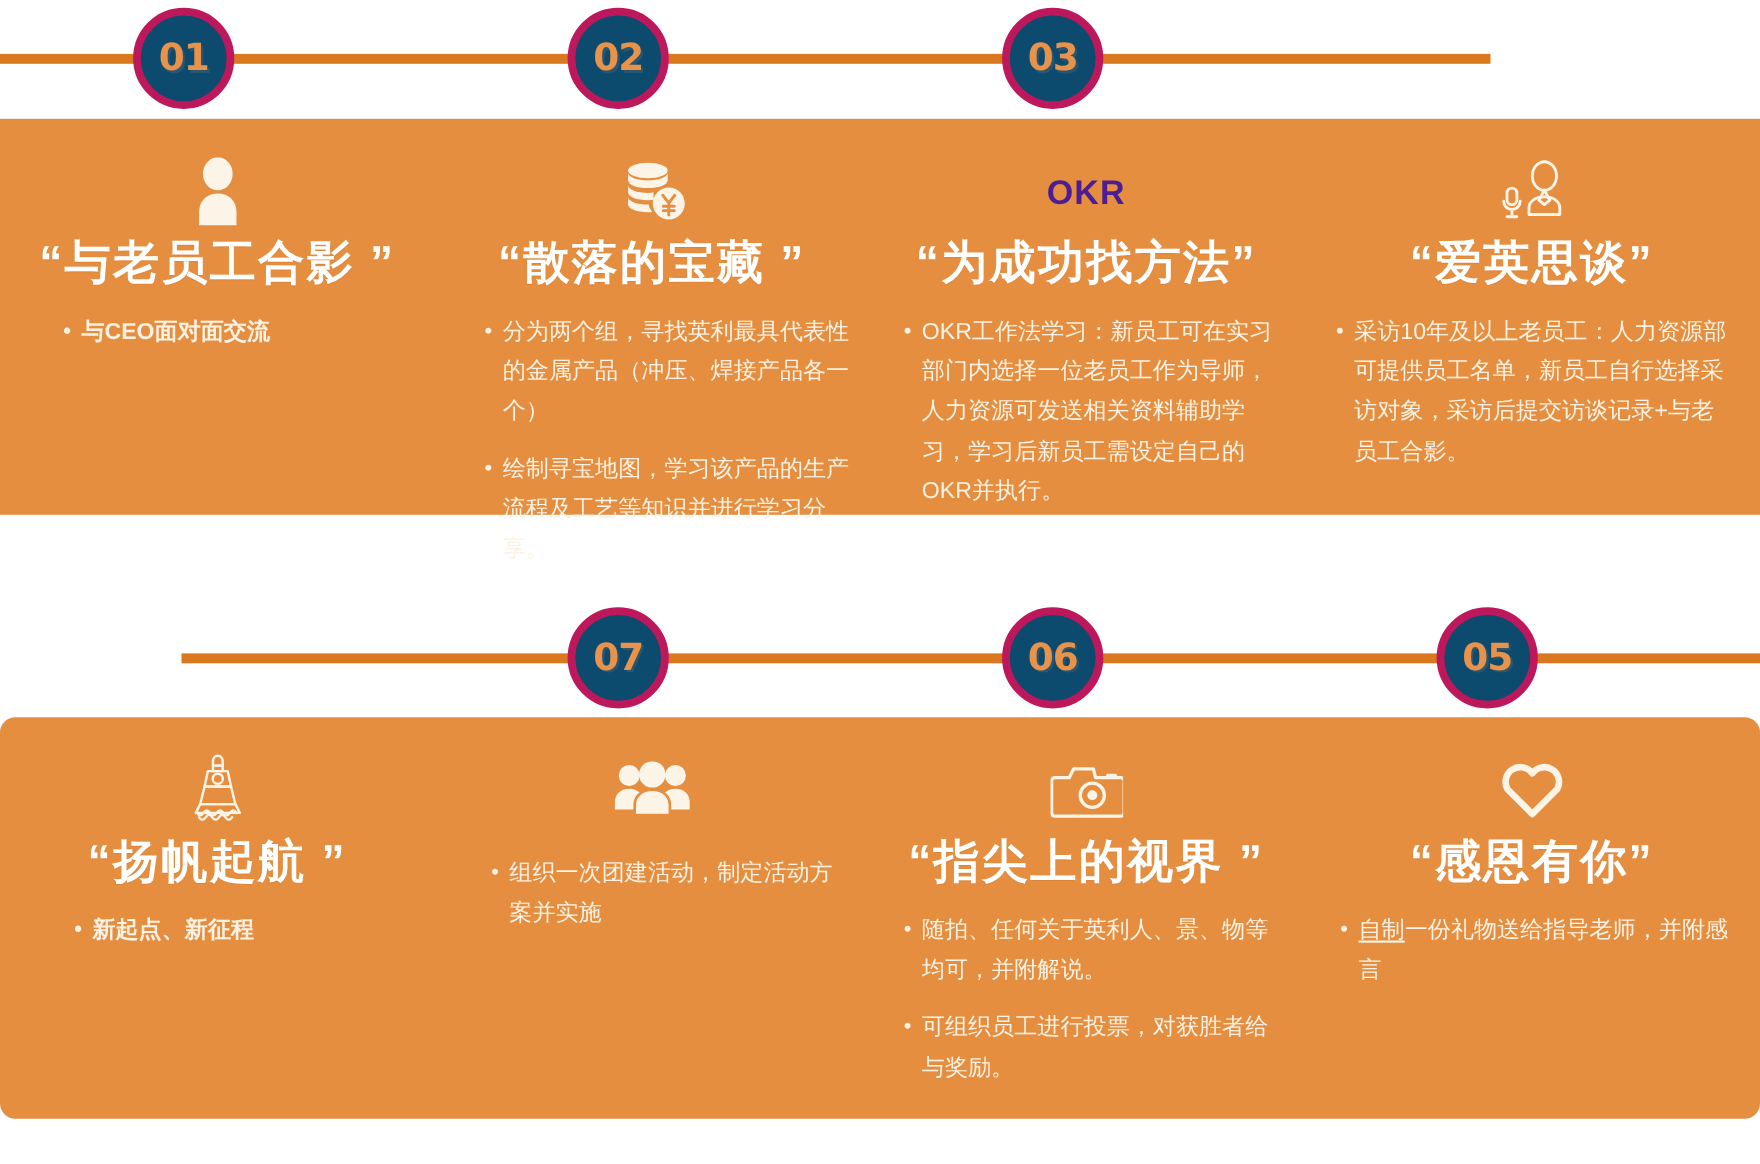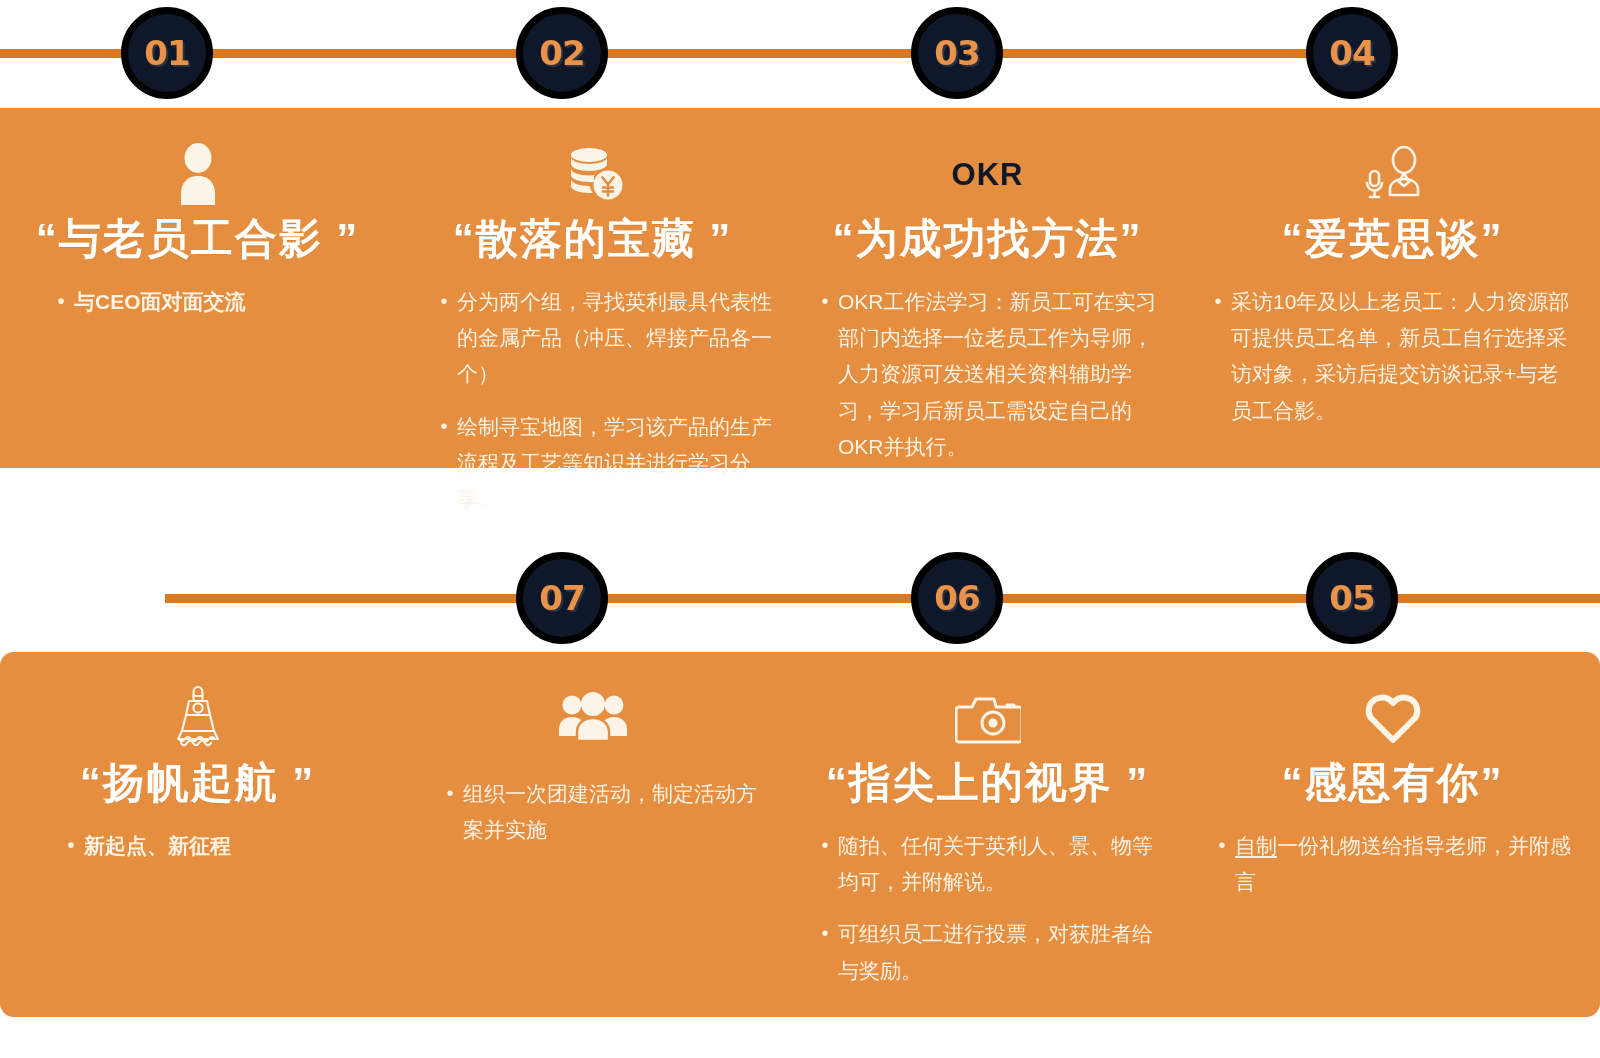--- a/index.html
+++ b/index.html
@@ -19,23 +19,23 @@
   .timeline.row-b{top:545px;}
 
   .tl-line{
     position:absolute;top:50%;height:9px;margin-top:-4px;
     background:#d9781f;
   }
 
   .node{
     position:absolute;top:50%;
     width:92px;height:92px;margin-top:-46px;margin-left:-46px;
-    border:7px solid #000000;
+    border:7px solid #be185d;
     border-radius:50%;
-    background:#0f172a;
+    background:#0c4a6e;
     display:flex;align-items:center;justify-content:center;
     box-sizing:border-box;
   }
   .node-num{
     font-family:"DejaVu Sans","Liberation Sans",sans-serif;
     font-size:34px;font-weight:bold;
     color:#e8924a;
     letter-spacing:-1px;
     text-shadow:2px 2px 0 rgba(120,120,120,.28);
     line-height:1;
@@ -67,21 +67,21 @@
   .band-b .c4{width:415px;}
 
   .icon-wrap{
     height:72px;
     display:flex;align-items:center;justify-content:center;
     margin-top:30px;
   }
   .icon-wrap svg{display:block;}
   .icon-text{
     font-family:"Liberation Sans","DejaVu Sans",sans-serif;
-    font-size:31px;font-weight:bold;color:#0f172a;
+    font-size:31px;font-weight:bold;color:#4c1d95;
     letter-spacing:1px;line-height:1;
   }
 
   .col-title{
     text-align:center;
     color:#ffffff;
     font-size:42px;
     font-weight:bold;
     line-height:1.1;
     letter-spacing:2px;
@@ -139,23 +139,20 @@
 
     <div class="node" style="left:167px;">
       <span class="node-num">01</span>
     </div>
     <div class="node" style="left:562px;">
       <span class="node-num">02</span>
     </div>
     <div class="node" style="left:957px;">
       <span class="node-num">03</span>
     </div>
-    <div class="node" style="left:1352px;">
-      <span class="node-num">04</span>
-    </div>
   </div>
 
   <div class="band band-a">
 
     <div class="col c1">
       <div class="icon-wrap">
         <svg width="56" height="62" viewBox="0 0 56 62" aria-hidden="true">
           <ellipse cx="28" cy="15" rx="13.5" ry="15" fill="#fdf4e8"></ellipse>
           <path d="M28 33c-11 0-17 7.5-17 17v12h34V50c0-9.5-6-17-17-17z" fill="#fdf4e8"></path>
         </svg>

